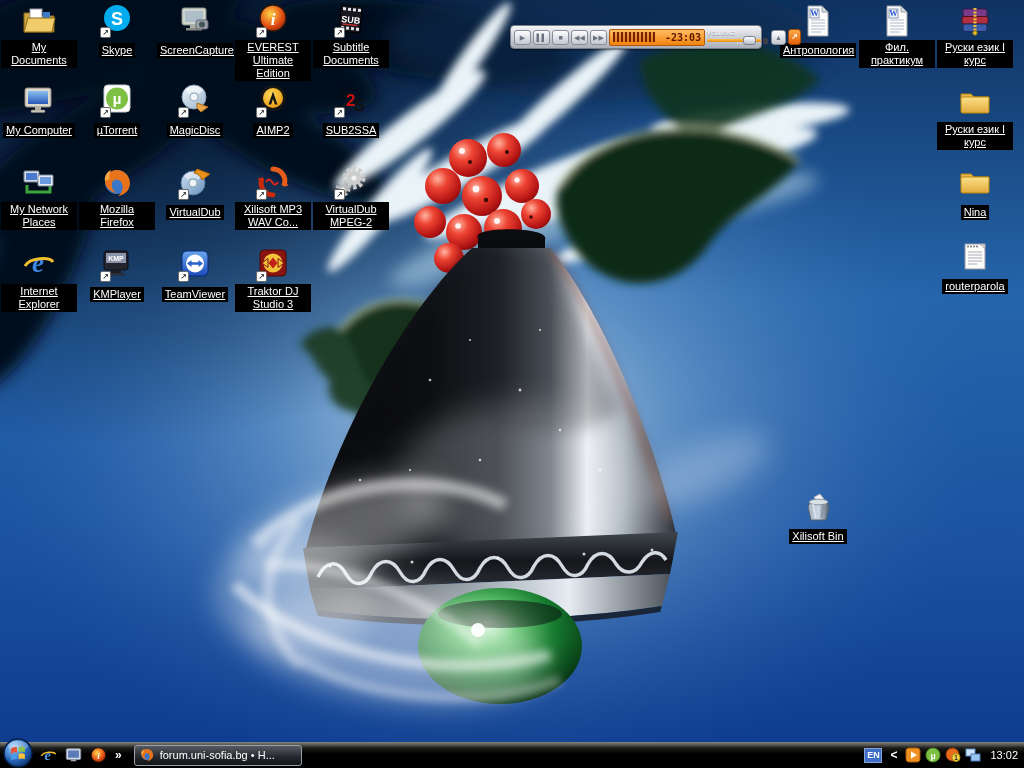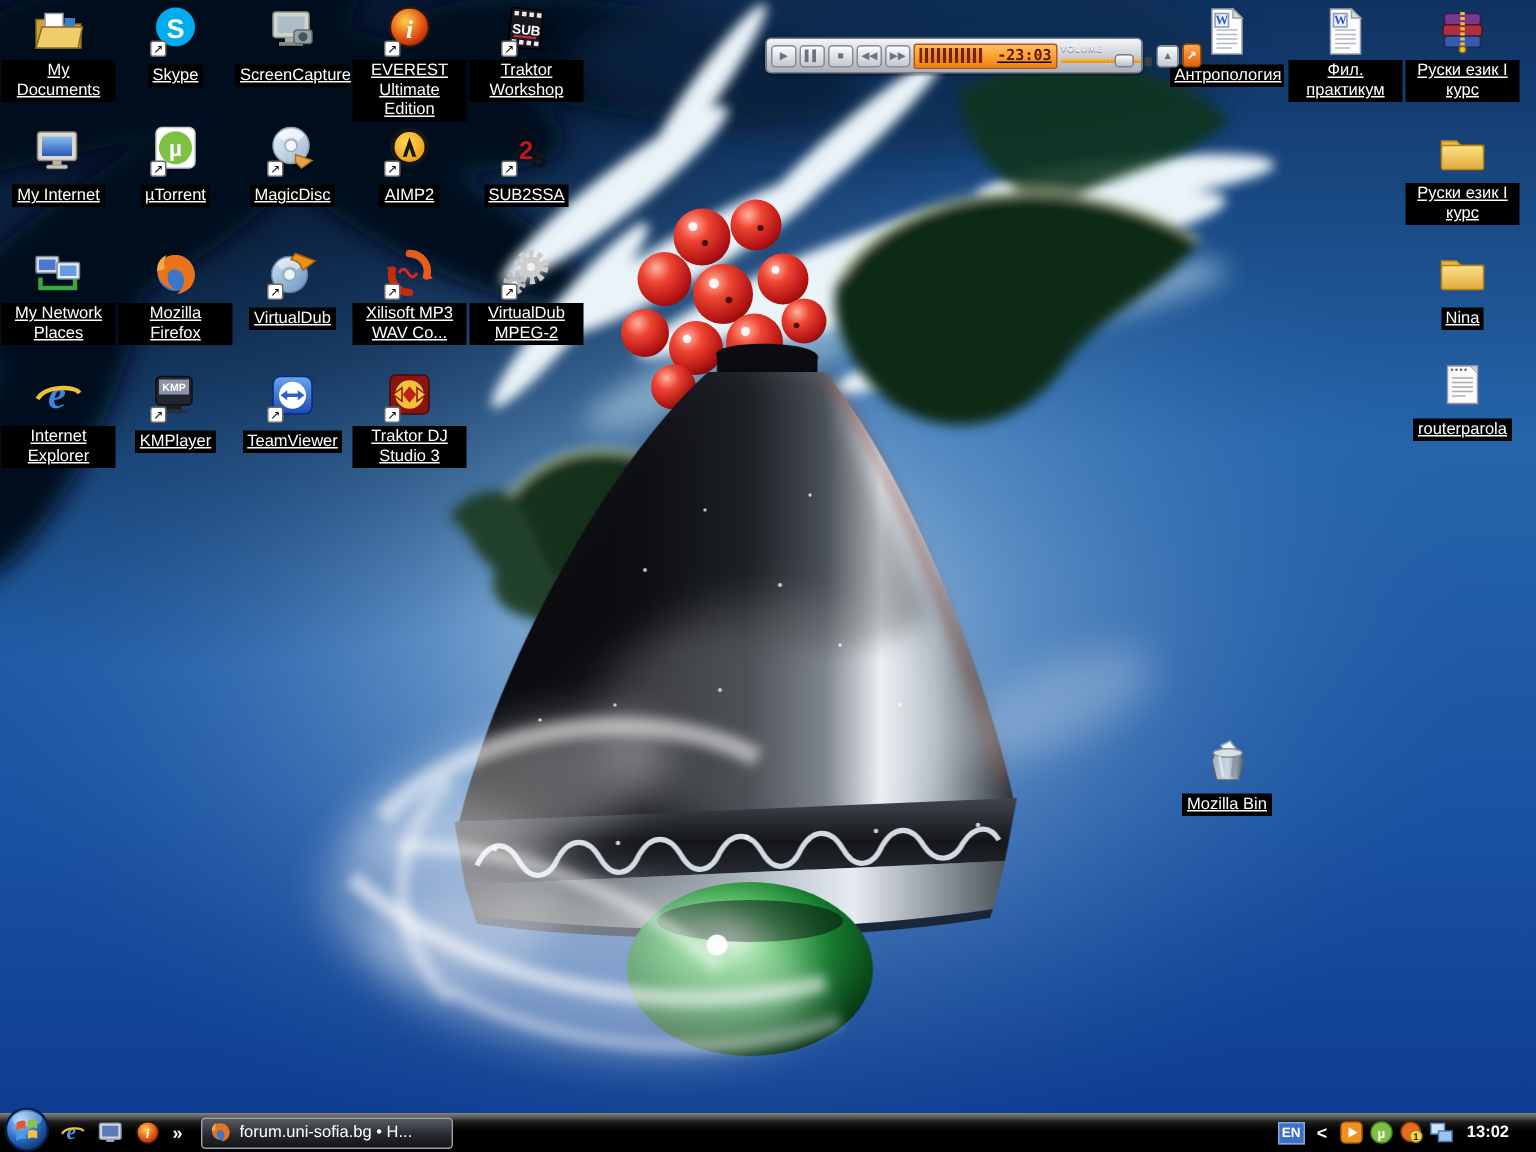--- a/index.html
+++ b/index.html
@@ -21,21 +21,21 @@
   
   .player{position:absolute;left:510px;top:25px;width:252px;height:24px;z-index:4;
           display:flex;align-items:center;gap:2px;padding:2px 3px;
           background:linear-gradient(#f4f5f7,#c9ccd3 55%,#a9aeb8);
           border:1px solid #767c88;border-radius:4px;box-shadow:0 1px 2px rgba(0,0,10,.5);}
   .plbtn{width:17px;height:15px;flex:0 0 auto;border:1px solid #878d98;border-radius:3px;
          background:linear-gradient(#fdfdfe,#c3c8d0);color:#6b7280;font-size:7px;
          line-height:13px;text-align:center;padding:0;}
   .lcd{width:96px;height:17px;flex:0 0 auto;border:1px solid #b05a10;border-radius:2px;
        background:linear-gradient(#ffbe62,#f2830d);display:flex;align-items:center;
-       padding:0 3px;gap:3px;text-decoration:underline;}
+       padding:0 3px;gap:3px;}
   .spectrum{width:42px;height:10px;
        background:repeating-linear-gradient(90deg,#7a2000 0 2px,rgba(122,32,0,.15) 2px 4px);}
   .lcdtime{flex:1;text-align:right;font-family:"DejaVu Sans Mono",monospace;
        font-size:10px;font-weight:bold;color:#5e1600;letter-spacing:0;}
   .vol{width:62px;height:17px;flex:0 0 auto;position:relative;padding-top:1px;}
   .vollabel{font-size:6px;letter-spacing:.5px;color:#f2f4f8;text-shadow:0 1px 0 #8a8f99;
        display:inline-block;vertical-align:top;}
   .volticks{display:inline-block;width:16px;height:4px;margin-left:2px;
        background:repeating-linear-gradient(90deg,#dfe3ea 0 1px,transparent 1px 3px);}
   .voltrack{position:absolute;left:0;top:10px;width:54px;height:3px;background:#8a5a10;
@@ -60,21 +60,21 @@
        padding:0 4px;border:1px solid #9aa0a8;border-radius:3px;
        background:linear-gradient(#565b63,#24262b 60%,#131518);}
   .taskbtn svg{width:16px;height:16px;flex:0 0 auto;}
   .taskbtn .tl{color:#fff;font-size:11px;white-space:nowrap;overflow:hidden;}
   .spacer{flex:1;}
   .tray{display:flex;align-items:center;gap:4px;margin-right:6px;}
   .lang{width:18px;height:15px;background:#3d6fc9;border:1px solid #8aa4d8;color:#fff;
        font-size:9px;font-weight:bold;text-align:center;line-height:13px;}
   .trayic{width:16px;height:16px;}
   .trayic svg{width:100%;height:100%;display:block;}
-  .clock{color:#fff;font-size:11px;margin-left:5px;margin-right:12px;font-weight:bold;}
+  .clock{color:#fff;font-size:11px;margin-left:5px;margin-right:0;}
 </style>
 </head>
 <body>
 
 <div id="screen">
 
 <svg width="0" height="0" style="position:absolute">
   <defs>
     <linearGradient id="gfold" x1="0" y1="0" x2="0" y2="1">
       <stop offset="0" stop-color="#fbe286"></stop>
@@ -352,33 +352,33 @@
               <rect x="13" y="23" width="3" height="3"></rect>
               <rect x="18" y="23" width="3" height="3"></rect>
               <rect x="23" y="23" width="3" height="3"></rect>
             </g>
       <text x="17" y="19" font-size="9" font-weight="bold" fill="#fff" text-anchor="middle" font-family="Liberation Sans,sans-serif">SUB</text>
       <rect x="9" y="20" width="15" height="1.5" fill="#c03030"></rect>
     </g>
   </svg>
         <span class="sc">↗</span>
       </div>
-  <span class="lbl">Traktor Workshop</span>
+  <span class="lbl">Subtitle Documents</span>
 </div>
 
 <div class="dico" style="left:0;top:84px">
   <div class="ig">
         <svg viewBox="0 0 34 34">
     <rect x="3" y="4" width="26" height="19" rx="2" fill="#ded9cd" stroke="#8a857a"></rect>
     <rect x="6" y="7" width="20" height="13" fill="url(#gscr)"></rect>
     <rect x="13" y="23" width="6" height="3" fill="#b8b4a8"></rect>
     <rect x="9" y="26" width="14" height="2.5" rx="1" fill="#c8c4b8" stroke="#8a857a" stroke-width=".5"></rect>
   </svg>
       </div>
-  <span class="lbl">My Internet</span>
+  <span class="lbl">My Computer</span>
 </div>
 
 <div class="dico" style="left:78px;top:84px">
   <div class="ig">
         <svg viewBox="0 0 34 34">
     <rect x="4" y="1" width="26" height="27" rx="4" fill="#fff" stroke="#c8ccd0"></rect>
     <circle cx="17" cy="14.5" r="11" fill="#7ec043"></circle>
     <text x="17" y="20" font-size="15" font-weight="bold" fill="#fff" text-anchor="middle" font-family="Liberation Sans,sans-serif">µ</text>
   </svg>
         <span class="sc">↗</span>
@@ -636,21 +636,21 @@
 <div class="dico" style="left:779px;top:490px">
   <div class="ig">
         <svg viewBox="0 0 34 34">
     <path d="M13 7l6-3 4 5-7 4z" fill="#f2f5f8" stroke="#9aa4ae"></path>
     <path d="M9 12h17l2 5-3 13H10L7 17z" fill="url(#grb)" opacity=".92" stroke="#5a646e"></path>
     <ellipse cx="17.5" cy="12" rx="9.5" ry="2.8" fill="#d8e0e8" stroke="#8a929a"></ellipse>
     <path d="M12 14l2.5 14" stroke="#eef4fa" stroke-width="2" opacity=".6"></path>
     <path d="M22 14l-1.5 14" stroke="#7a848e" stroke-width="2" opacity=".5"></path>
   </svg>
       </div>
-  <span class="lbl">Mozilla Bin</span>
+  <span class="lbl">Xilisoft Bin</span>
 </div>
 
 <div class="player">
   <button class="plbtn">▶</button>
   <button class="plbtn">▌▌</button>
   <button class="plbtn">■</button>
   <button class="plbtn">◀◀</button>
   <button class="plbtn">▶▶</button>
   <div class="lcd">
     <div class="spectrum"></div>

